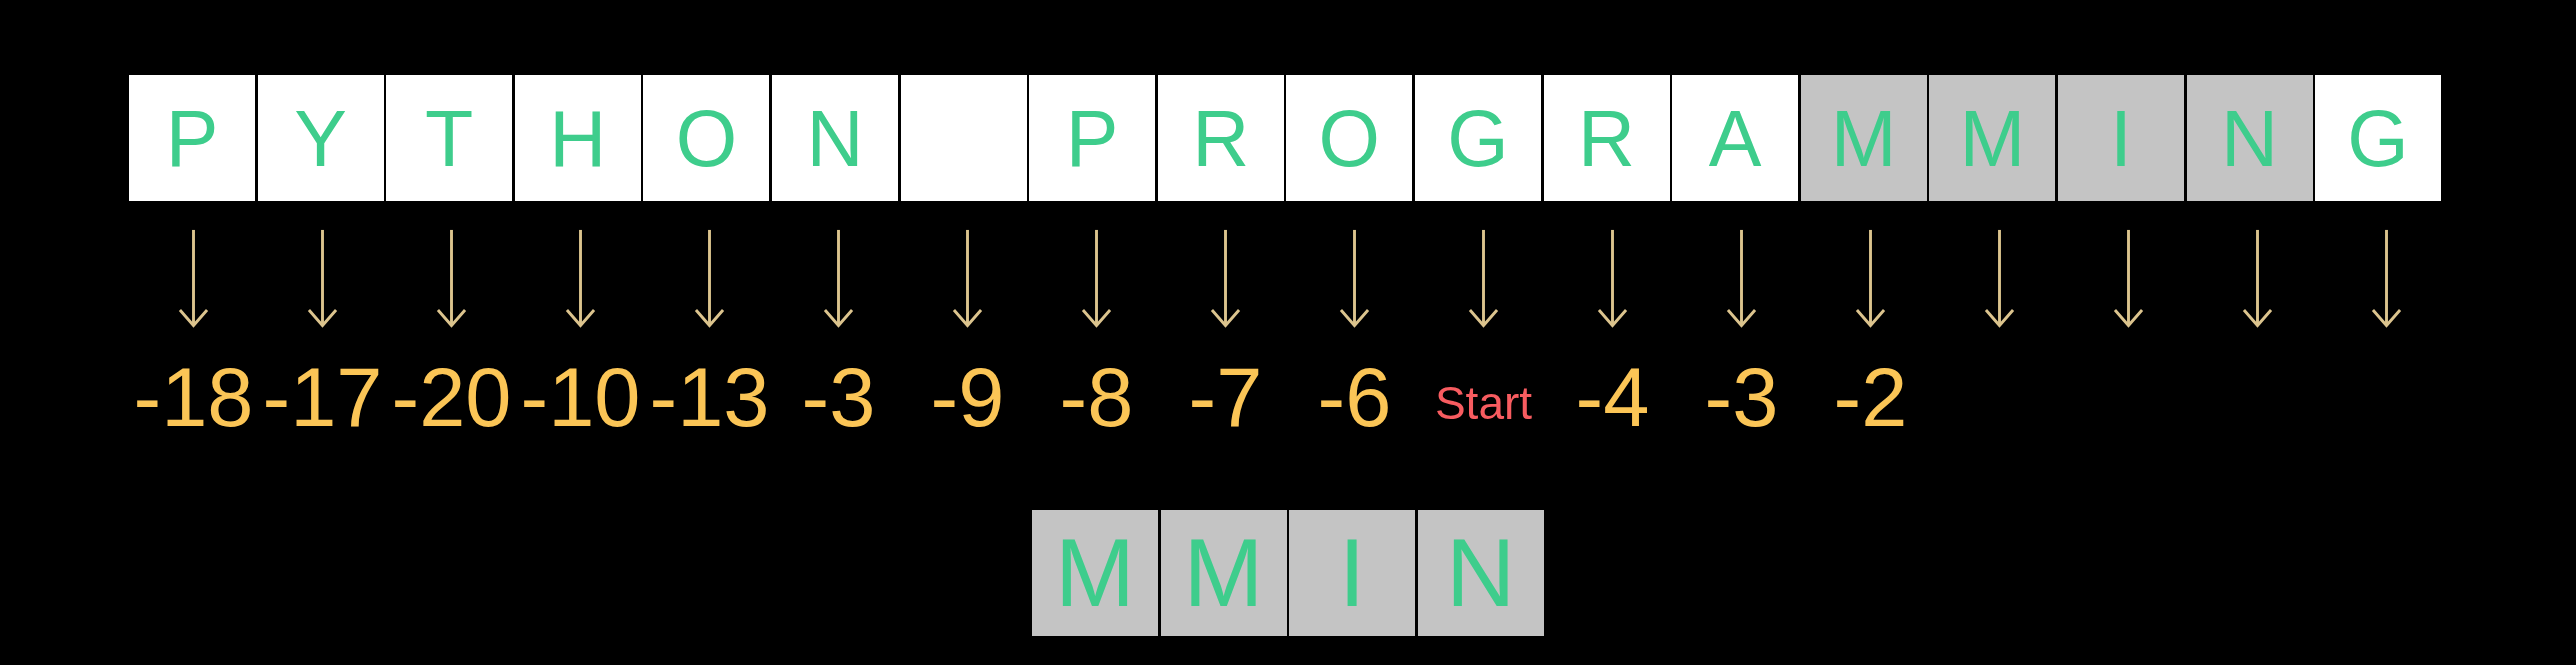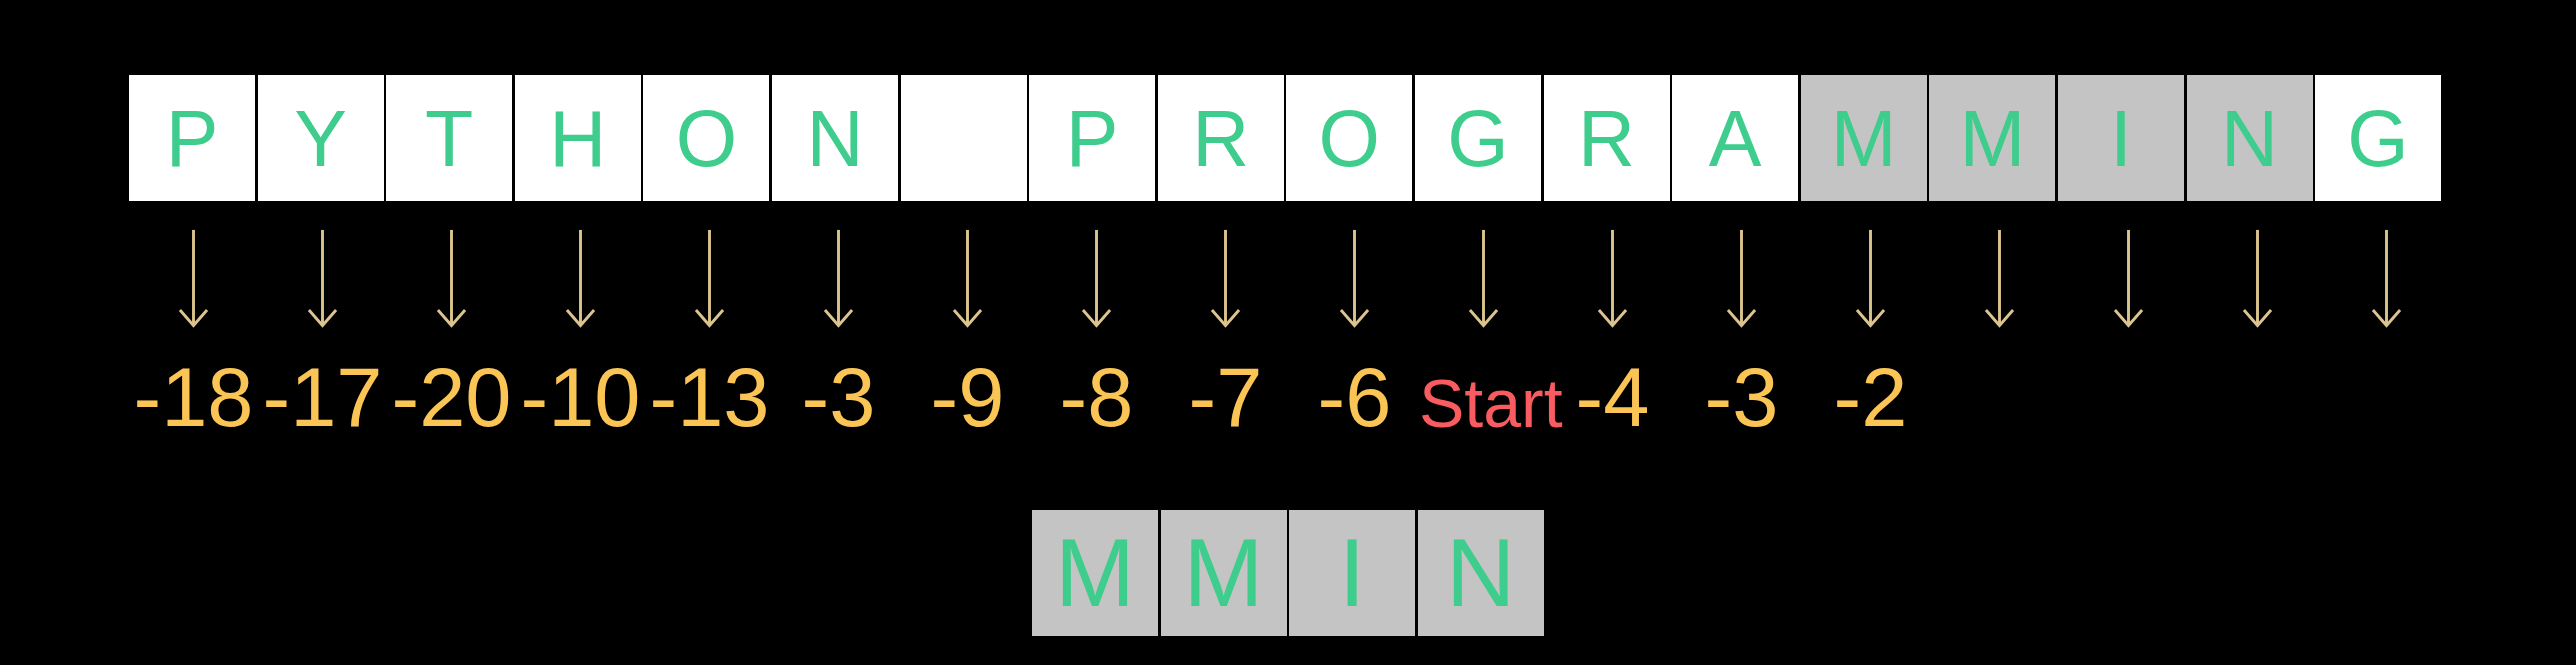--- a/index.html
+++ b/index.html
@@ -74,21 +74,21 @@
   .label-slot {
     width: 129px;
     text-align: center;
     font-size: 83px;
     line-height: 84px;
     color: var(--index-yellow);
     white-space: nowrap;
   }
   .label-slot.marker {
     color: var(--marker-red);
-    font-size: 68px;
+    font-size: 46px;
     position: relative;
     top: 4.5px;
   }
 
   
   .result-strip {
     position: absolute;
     left: 1032px;
     top: 510px;
     display: flex;

